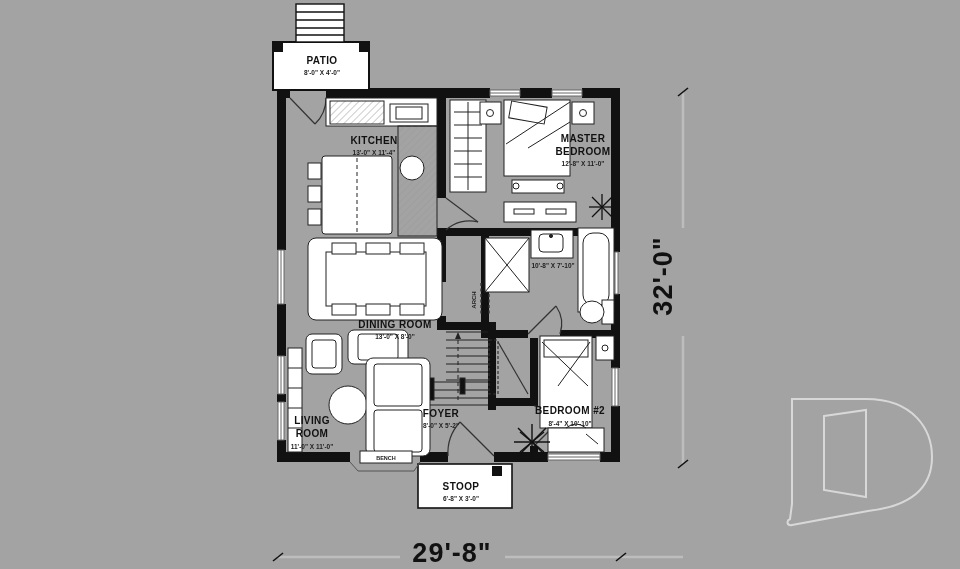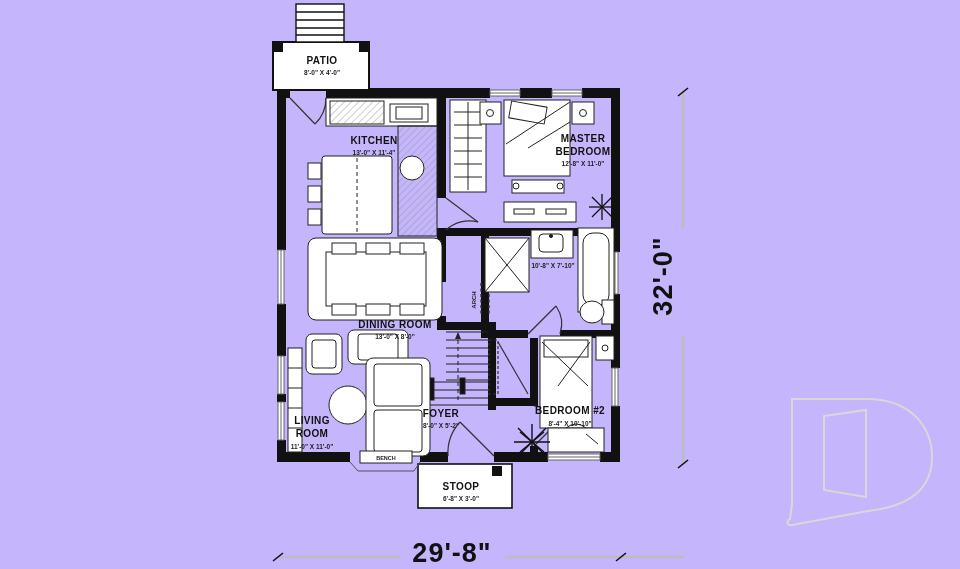--- a/index.html
+++ b/index.html
@@ -1,16 +1,16 @@
 <!DOCTYPE html>
 <html><head>
 <meta charset="utf-8">
 <style>
   html,body{margin:0;padding:0;background:#ffffff;}
-  .stage{position:relative;width:960px;height:569px;background:#c4b5fd;overflow:hidden;
+  .stage{position:relative;width:960px;height:569px;background:#a3a3a3;overflow:hidden;
          font-family:"Liberation Sans",sans-serif;}
   svg text{fill:#111;}
   .room-name{font-family:"Liberation Sans",sans-serif;font-weight:bold;font-size:10px;letter-spacing:.4px;}
   .room-dims{font-family:"Liberation Sans",sans-serif;font-weight:bold;font-size:6.5px;fill:#222;}
   .big-dim{font-family:"Liberation Sans",sans-serif;font-weight:bold;font-size:27px;letter-spacing:1px;}
   .tiny-label{font-family:"Liberation Sans",sans-serif;font-weight:bold;font-size:5.5px;fill:#222;}
   .arch-label{font-family:"Liberation Sans",sans-serif;font-weight:bold;font-size:6px;fill:#222;}
 </style>
 </head>
 <body>

